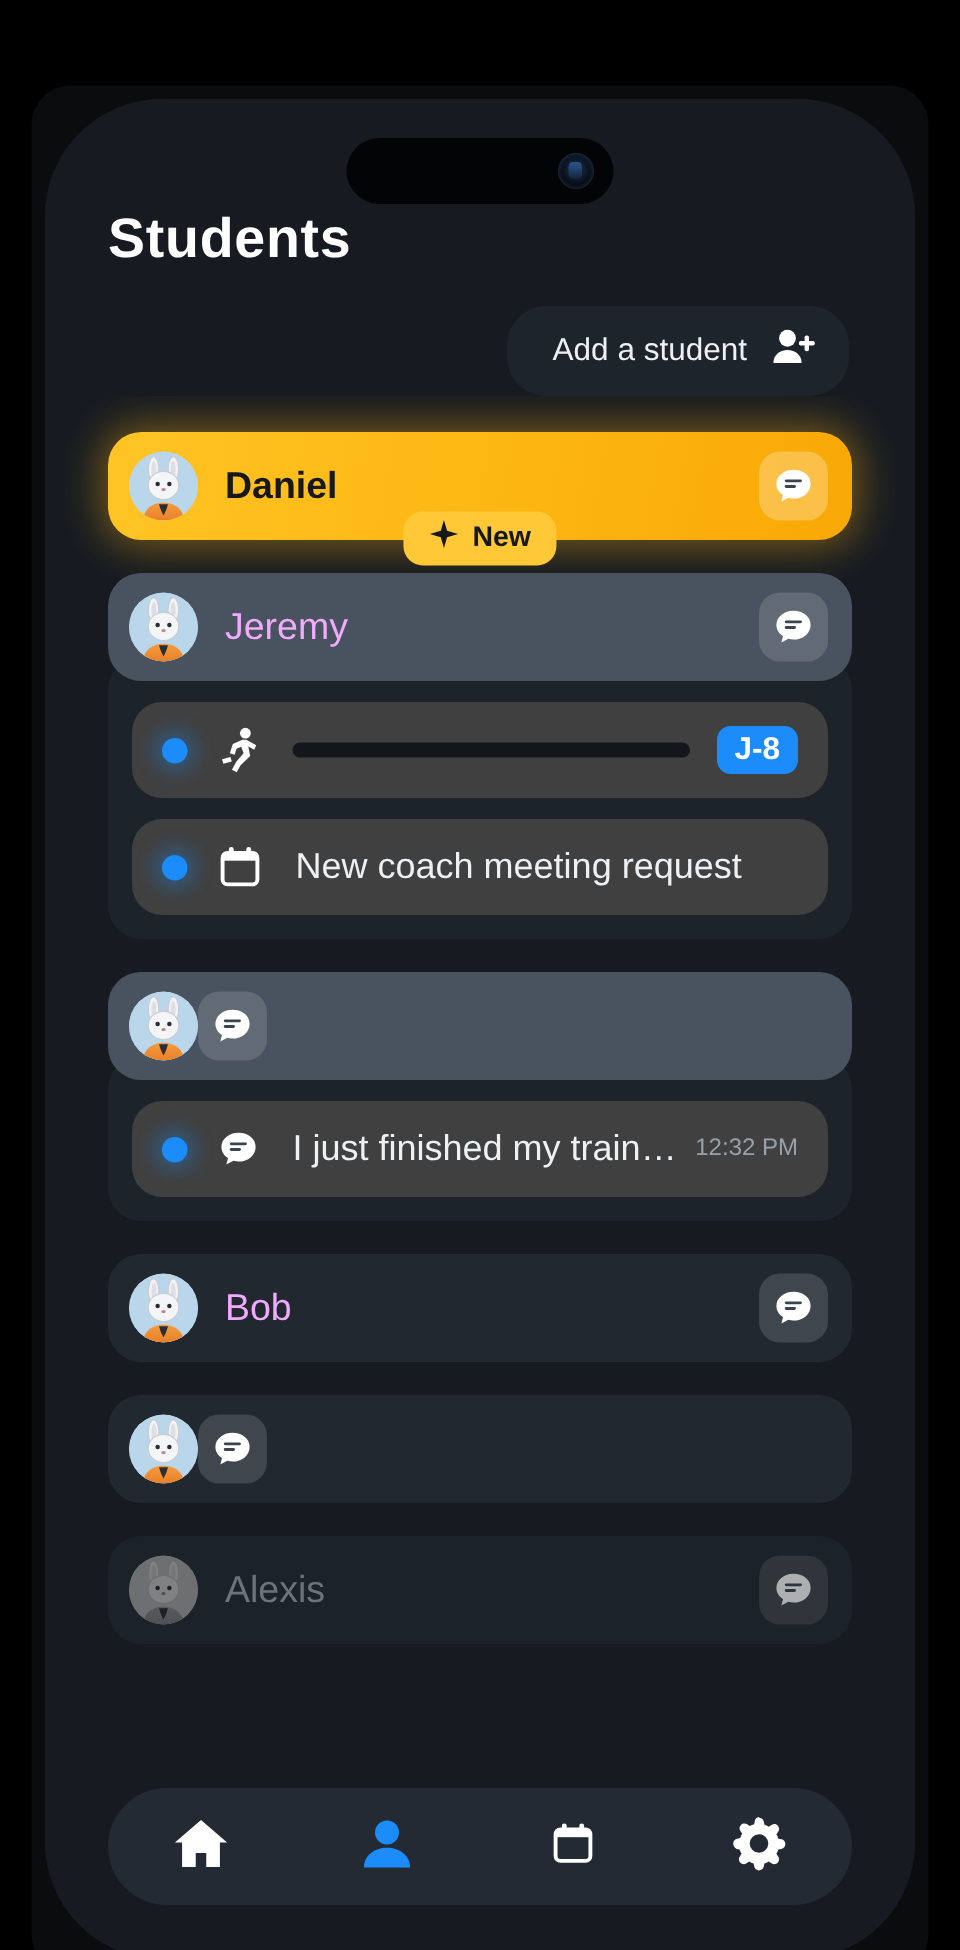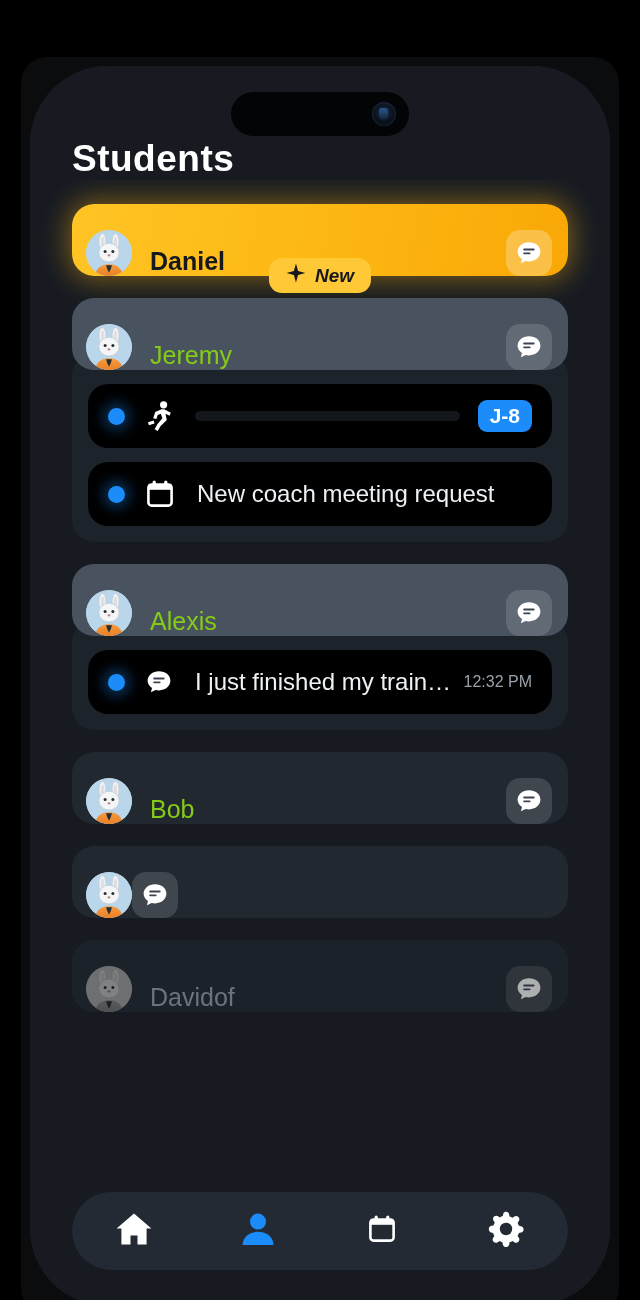--- a/index.html
+++ b/index.html
@@ -95,36 +95,36 @@
     padding:24px 42px 0 42px;
     overflow:hidden;
     position:relative;
   }
 
   .student-group{ margin-bottom:22px; }
 
   
   .student-card{
     position:relative;
-    display:flex; align-items:flex-end;
+    display:flex; align-items:center;
     height:72px;
     border-radius:22px;
     padding:0 16px 0 14px;
     cursor:pointer;
   }
   .student-card .avatar{
     width:46px; height:46px; border-radius:50%;
     background:#b9d6ea;
     flex:none; position:relative; overflow:hidden;
   }
   .student-card .avatar svg{ position:absolute; left:0; top:0; }
   .student-name{
     margin-left:18px;
     font-size:25px;
-    color:#84cc16;
+    color:#f0abfc;
     flex:1;
   }
   .chat-button{
     width:46px; height:46px; border-radius:14px;
     background:rgba(255,255,255,.14);
     display:flex; align-items:center; justify-content:center;
     flex:none; cursor:pointer;
   }
 
   
@@ -143,34 +143,33 @@
 
   
   .new-badge{
     position:absolute; left:50%; bottom:-17px; transform:translateX(-50%);
     display:flex; align-items:center; gap:9px;
     background:#ffc836;
     border-radius:13px;
     padding:5px 17px;
     font-size:19px; font-weight:bold; color:#16181c;
     white-space:nowrap;
-    font-style:italic;
   }
 
   
   .detail-panel{
     margin-top:-16px;
     background:#1c232b;
     border-radius:22px;
     padding:30px 16px 16px 16px;
   }
   .detail-row{
     display:flex; align-items:center;
     height:64px;
-    background:#000000;
+    background:#404040;
     border-radius:20px;
     padding:0 20px;
     margin-bottom:14px;
     cursor:pointer;
   }
   .detail-row:last-child{ margin-bottom:0; }
   .dot{
     width:17px; height:17px; border-radius:50%;
     background:#1b8cfa; flex:none;
     box-shadow:0 0 12px 6px rgba(27,140,250,.30);
@@ -228,20 +227,33 @@
       <div class="side-btn" id="power-btn"></div>
 
       <div id="dynamic-island">
         <div id="camera-lens"></div>
       </div>
 
       <div id="app">
 
         <h1 id="page-title">Students</h1>
 
+        <div id="add-student-row">
+          <button id="add-student-button">
+            <span>Add a student</span>
+            <span>
+              <svg width="30" height="26" viewBox="0 0 30 26">
+                <circle cx="11" cy="7.5" r="5.6" fill="#fff"></circle>
+                <path d="M1.6 24c0-5.2 4.2-8.6 9.4-8.6s9.4 3.4 9.4 8.6z" fill="#fff"></path>
+                <rect x="22.4" y="5.6" width="2.9" height="10.6" rx="1.2" fill="#fff"></rect>
+                <rect x="18.6" y="9.4" width="10.6" height="2.9" rx="1.2" fill="#fff"></rect>
+              </svg>
+            </span>
+          </button>
+        </div>
 
         <div id="list-area">
             <div class="student-group">
               <div class="student-card tone-highlight">
                 <div class="avatar">
                   <svg width="46" height="46" viewBox="0 0 46 46">
     <circle cx="23" cy="23" r="23" fill="#b9d6ea"></circle>
     <g>
       <ellipse cx="16.4" cy="11.6" rx="3.5" ry="8.2" fill="#f2f3f5" stroke="#c9ccd2" stroke-width=".8"></ellipse>
       <ellipse cx="29.6" cy="11.6" rx="3.5" ry="8.2" fill="#f2f3f5" stroke="#c9ccd2" stroke-width=".8"></ellipse>
@@ -365,21 +377,20 @@
       <path d="M21.3 39.1h3.4l-1.7 3.6z" fill="#2a2d33"></path>
     </g>
     <defs>
                       <linearGradient id="sg" x1="0" y1="0" x2="0" y2="1">
       <stop offset="0" stop-color="#ffd27a"></stop>
                         <stop offset="1" stop-color="#d9620f"></stop>
     </linearGradient>
                     </defs>
   </svg>
                 </div>
-                <div class="student-name">Alexis</div>
                 <div class="chat-button">
                   <svg width="28" height="28" viewBox="0 0 28 28">
         <path d="M14 3.2C7.6 3.2 2.6 7.4 2.6 12.6c0 3 1.7 5.7 4.4 7.4l-1.1 4.3 4.7-2.4c1.1.3 2.3.5 3.4.5 6.4 0 11.4-4.2 11.4-9.8S20.4 3.2 14 3.2z" fill="#ffffff"></path>
         <rect x="8.2" y="9.6" width="11.4" height="1.9" rx=".95" fill="#3a4450"></rect>
         <rect x="8.2" y="13.4" width="7.4" height="1.9" rx=".95" fill="#3a4450"></rect>
       </svg>
                 </div>
               </div>
               <div class="detail-panel">
                 <div class="detail-row">
@@ -489,21 +500,21 @@
       <path d="M21.3 39.1h3.4l-1.7 3.6z" fill="#2a2d33"></path>
     </g>
     <defs>
                       <linearGradient id="sg" x1="0" y1="0" x2="0" y2="1">
       <stop offset="0" stop-color="#ffd27a"></stop>
                         <stop offset="1" stop-color="#d9620f"></stop>
     </linearGradient>
                     </defs>
   </svg>
                 </div>
-                <div class="student-name">Davidof</div>
+                <div class="student-name">Alexis</div>
                 <div class="chat-button">
                   <svg width="28" height="28" viewBox="0 0 28 28">
         <path d="M14 3.2C7.6 3.2 2.6 7.4 2.6 12.6c0 3 1.7 5.7 4.4 7.4l-1.1 4.3 4.7-2.4c1.1.3 2.3.5 3.4.5 6.4 0 11.4-4.2 11.4-9.8S20.4 3.2 14 3.2z" fill="#ffffff"></path>
         <rect x="8.2" y="9.6" width="11.4" height="1.9" rx=".95" fill="#3a4450"></rect>
         <rect x="8.2" y="13.4" width="7.4" height="1.9" rx=".95" fill="#3a4450"></rect>
       </svg>
                 </div>
               </div>
             </div>
           </div>

